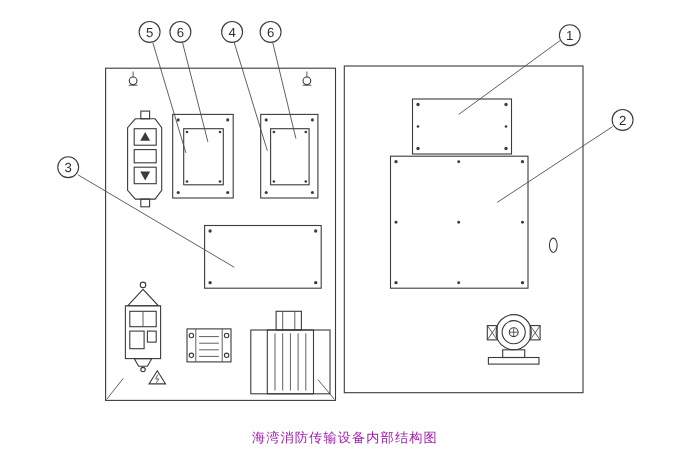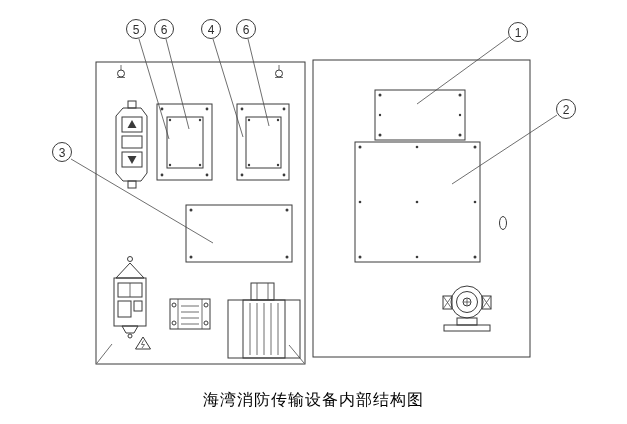--- a/index.html
+++ b/index.html
@@ -43,23 +43,23 @@
     font-size: 12px;
     fill: #2e2e2e;
     text-anchor: middle;
   }
   .caption {
     position: absolute;
     left: 0;
     right: 0;
     top: 390px;
     text-align: center;
-    font-size: 16px;
+    font-size: 12px;
     letter-spacing: 1px;
-    color: #000000;
+    color: #a21caf;
   }
 </style>
 </head>
 <body>
 
 <div class="stage">
 
   <svg class="diagram" width="627" height="424" viewBox="0 0 627 424">
 
     <g>

